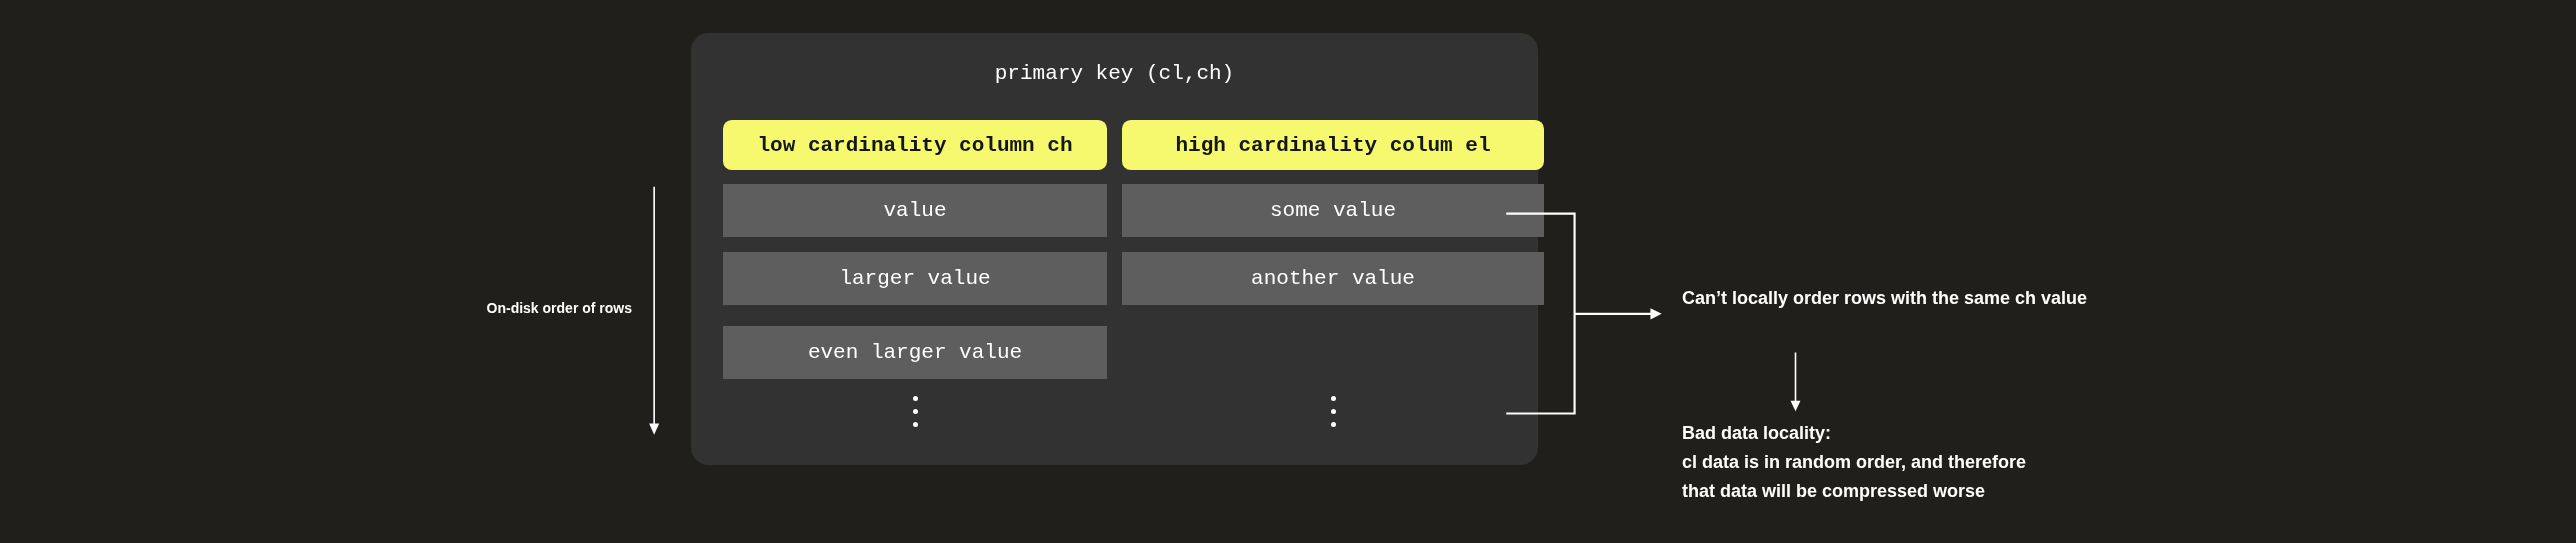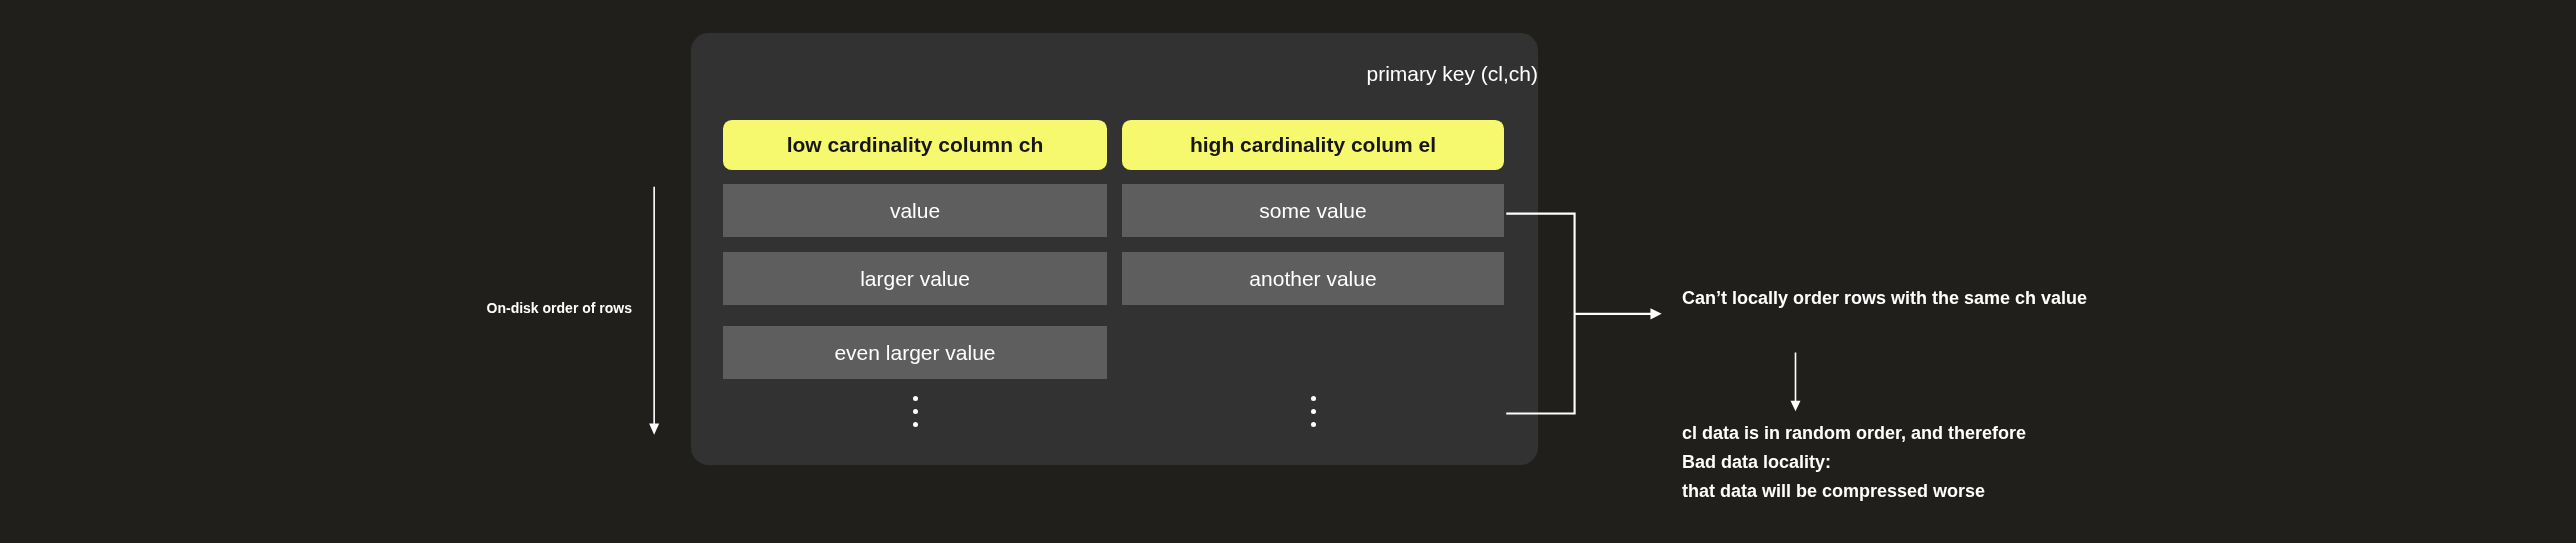--- a/index.html
+++ b/index.html
@@ -26,35 +26,35 @@
   .panel {
     position: absolute;
     left: 691px; top: 33px;
     width: 847px; height: 432px;
     background: var(--panel);
     border-radius: 17.6px;
   }
   .panel-title {
     position: absolute;
     left: 0; top: 29px; width: 100%;
-    text-align: right;
+    text-align: center;
     color: var(--text_light);
-    font-family: Liberation Sans, sans-serif;
+    font-family: Liberation Mono, monospace;
     font-size: 21px;
     font-weight: 500;
     letter-spacing: 0px;
   }
   .cell {
     position: absolute;
     display: flex; align-items: center; justify-content: center;
-    font-family: Liberation Sans, sans-serif;
+    font-family: Liberation Mono, monospace;
     font-size: 21px;
   }
   .col-0 { left: 32px;  width: 384px; }
-  .col-1 { left: 431px; width: 382px; }
+  .col-1 { left: 431px; width: 422px; }
   .header-cell {
     top: 87px; height: 50px;
     background: var(--highlight);
     color: var(--text_dark);
     border-radius: 8.8px;
     font-weight: 700;
   }
   .row-0 { top: 151px; height: 53px; }
   .row-1 { top: 219px; height: 53px; }
   .row-2 { top: 285px; height: 53px; margin-top: 8px; }
@@ -144,19 +144,19 @@
   <div class="note note-1">
     <div>Can’t locally order rows with the same ch value</div>
   </div>
 
   <svg class="svg-abs" style="left:1788px; top:351px;" width="15" height="63" viewBox="0 0 24 100">
     <line x1="12" y1="2" x2="12" y2="82" stroke="#ffffff" stroke-width="2.6"></line>
     <polygon points="4,79 20,79 12,96" fill="#ffffff"></polygon>
   </svg>
 
   <div class="note note-2">
+    <div>Bad data locality:</div>
     <div>cl data is in random order, and therefore</div>
-    <div>Bad data locality:</div>
     <div>that data will be compressed worse</div>
   </div>
 
 </div>
 
 
 </body></html>

